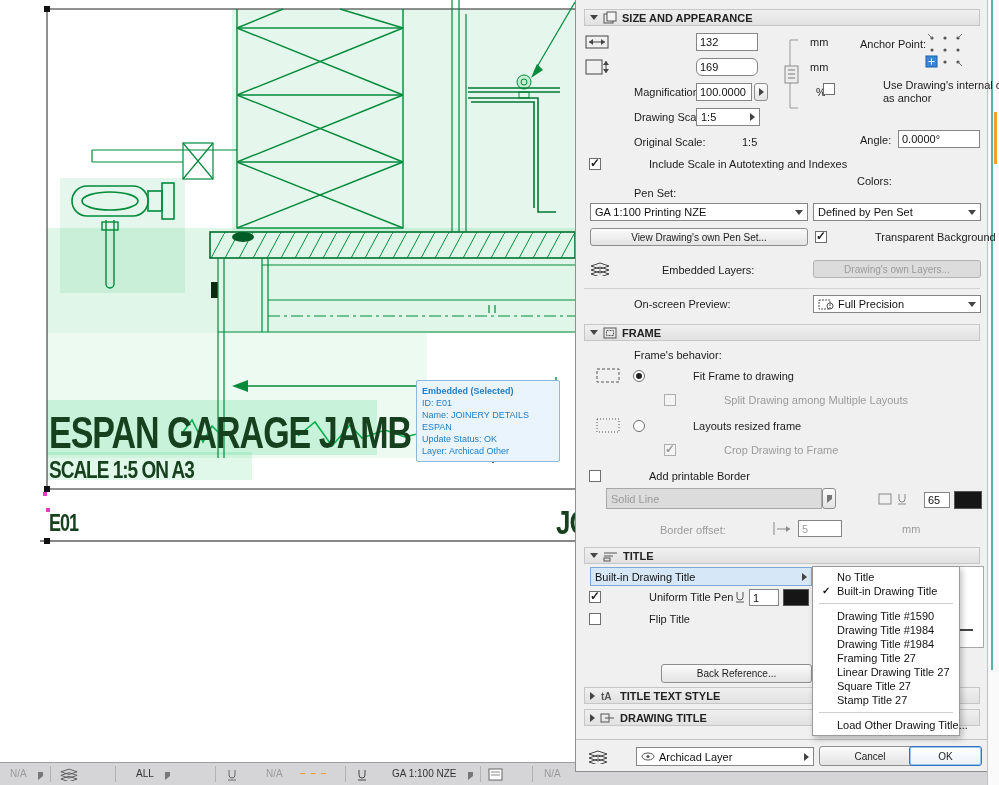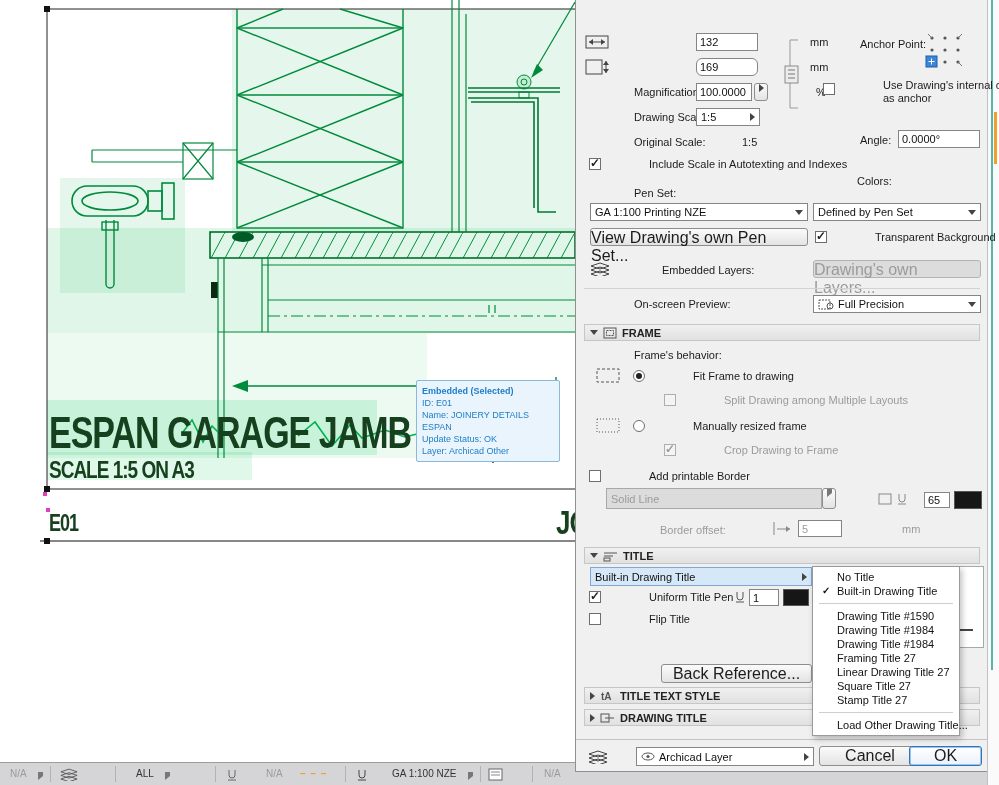--- a/index.html
+++ b/index.html
@@ -18,22 +18,22 @@
   .tri.down{border-left:4px solid transparent;border-right:4px solid transparent;border-top:5px solid #444;}
   .tri.right{border-top:4px solid transparent;border-bottom:4px solid transparent;border-left:5px solid #444;}
   .tri.gray{border-top-color:#777;border-left-color:#777;}
   .cb{position:absolute;width:12px;height:12px;background:#fff;border:1px solid #6e6e6e;box-sizing:border-box;}
   .cb.checked::after{content:"✓";position:absolute;left:0;top:-3px;font-size:12px;font-weight:bold;color:#222;}
   .cb.dis{border-color:#aeaeae;background:#f4f4f4;}
   .cb.dis.checked::after{color:#9b9b9b;}
   .rb{position:absolute;width:12px;height:12px;border-radius:50%;background:#fff;border:1px solid #6e6e6e;box-sizing:border-box;}
   .rb.sel::after{content:"";position:absolute;left:2px;top:2px;width:6px;height:6px;border-radius:50%;background:#222;}
   .btn{position:absolute;box-sizing:border-box;background:linear-gradient(#fbfbfb,#e3e3e3);
-       border:1px solid #8d8d8d;border-radius:3px;display:flex;align-items:flex-start;justify-content:center;
-       font-size:16px;color:#1c1c1c;}
+       border:1px solid #8d8d8d;border-radius:3px;display:flex;align-items:center;justify-content:center;
+       font-size:10px;color:#1c1c1c;}
   .btn.dis{background:#dcdcdc;color:#9b9b9b;border-color:#b3b3b3;}
   .btn.focus{border:1px solid #2f74c0;box-shadow:inset 0 0 0 1px #9cc3ec;background:linear-gradient(#ffffff,#eaf2fb);}
   .sec{position:absolute;left:8px;width:396px;height:17px;background:linear-gradient(#f0f0f0,#e1e1e1);
        border:1px solid #c6c6c6;box-sizing:border-box;display:flex;align-items:center;gap:5px;
        padding:0 5px;font-size:11px;font-weight:bold;color:#222;}
   .panel{position:absolute;left:575px;top:0;width:412px;height:772px;background:#f0f0f0;
          border-left:1px solid #909090;border-bottom:1px solid #909090;z-index:5;box-sizing:border-box;}
   .menu{position:absolute;left:812px;top:566px;width:138px;background:#fff;border:1px solid #9a9a9a;
         box-shadow:2px 3px 6px rgba(0,0,0,.25);z-index:20;padding:3px 4px;}
   .mi{height:14px;line-height:14px;font-size:11px;padding:0 8px 0 20px;position:relative;color:#111;white-space:nowrap;}
@@ -220,20 +220,28 @@
     <span class="it dim" style="left:544px">N/A</span>
   </div>
 
   <div class="rstrip">
     <div class="abs" style="left:3px;top:0;width:2px;height:670px;background:#59b5a8"></div>
     <div class="abs" style="left:6px;top:112px;width:3px;height:52px;background:#f0a030"></div>
   </div>
 
   <div class="panel">
 
+    <div class="sec" style="top:9px">
+      <span class="tri down"></span>
+      <svg width="14" height="13" viewBox="0 0 14 13">
+        <rect x="1" y="3" width="9" height="9" fill="none" stroke="#555"></rect>
+        <rect x="4" y="1" width="9" height="9" fill="#f4f4f4" stroke="#555"></rect>
+      </svg>
+      <span>SIZE AND APPEARANCE</span>
+    </div>
 
     <svg class="abs" style="left:8px;top:33px" width="26" height="18" viewBox="0 0 26 18">
       <rect x="2" y="3" width="22" height="12" fill="none" stroke="#444"></rect>
       <line x1="5" y1="9" x2="21" y2="9" stroke="#444"></line>
       <path d="M5 9 l4 -3 v6 z" fill="#444"></path>
         <path d="M21 9 l-4 -3 v6 z" fill="#444"></path>
     </svg>
     <input class="inp" style="left: 120px; top: 33px; width: 62px;" value="132">
     <span class="t abs" style="left:190px;top:36px">mm</span>
 
@@ -351,21 +359,21 @@
     <span class="rb sel" style="left:57px;top:370px"></span>
     <span class="t abs" style="left:73px;top:370px">Fit Frame to drawing</span>
 
     <span class="cb dis" style="left:88px;top:394px"></span>
     <span class="t abs dim" style="left:104px;top:394px">Split Drawing among Multiple Layouts</span>
 
     <svg class="abs" style="left:20px;top:418px" width="24" height="15" viewBox="0 0 24 15">
       <rect x="1" y="1" width="22" height="13" fill="none" stroke="#555" stroke-dasharray="1 2"></rect>
     </svg>
     <span class="rb" style="left:57px;top:420px"></span>
-    <span class="t abs" style="left:73px;top:420px">Manually resized frame</span>
+    <span class="t abs" style="left:73px;top:420px">Layouts resized frame</span>
 
     <span class="cb dis checked" style="left:88px;top:444px"></span>
     <span class="t abs dim" style="left:104px;top:444px">Crop Drawing to Frame</span>
 
     <span class="cb" style="left:13px;top:470px"></span>
     <span class="t abs" style="left:29px;top:470px">Add printable Border</span>
 
     <div class="dd dis" style="left:30px;top:488px;width:216px;height:21px">
       <span class="grow">Solid Line</span>
     </div>

